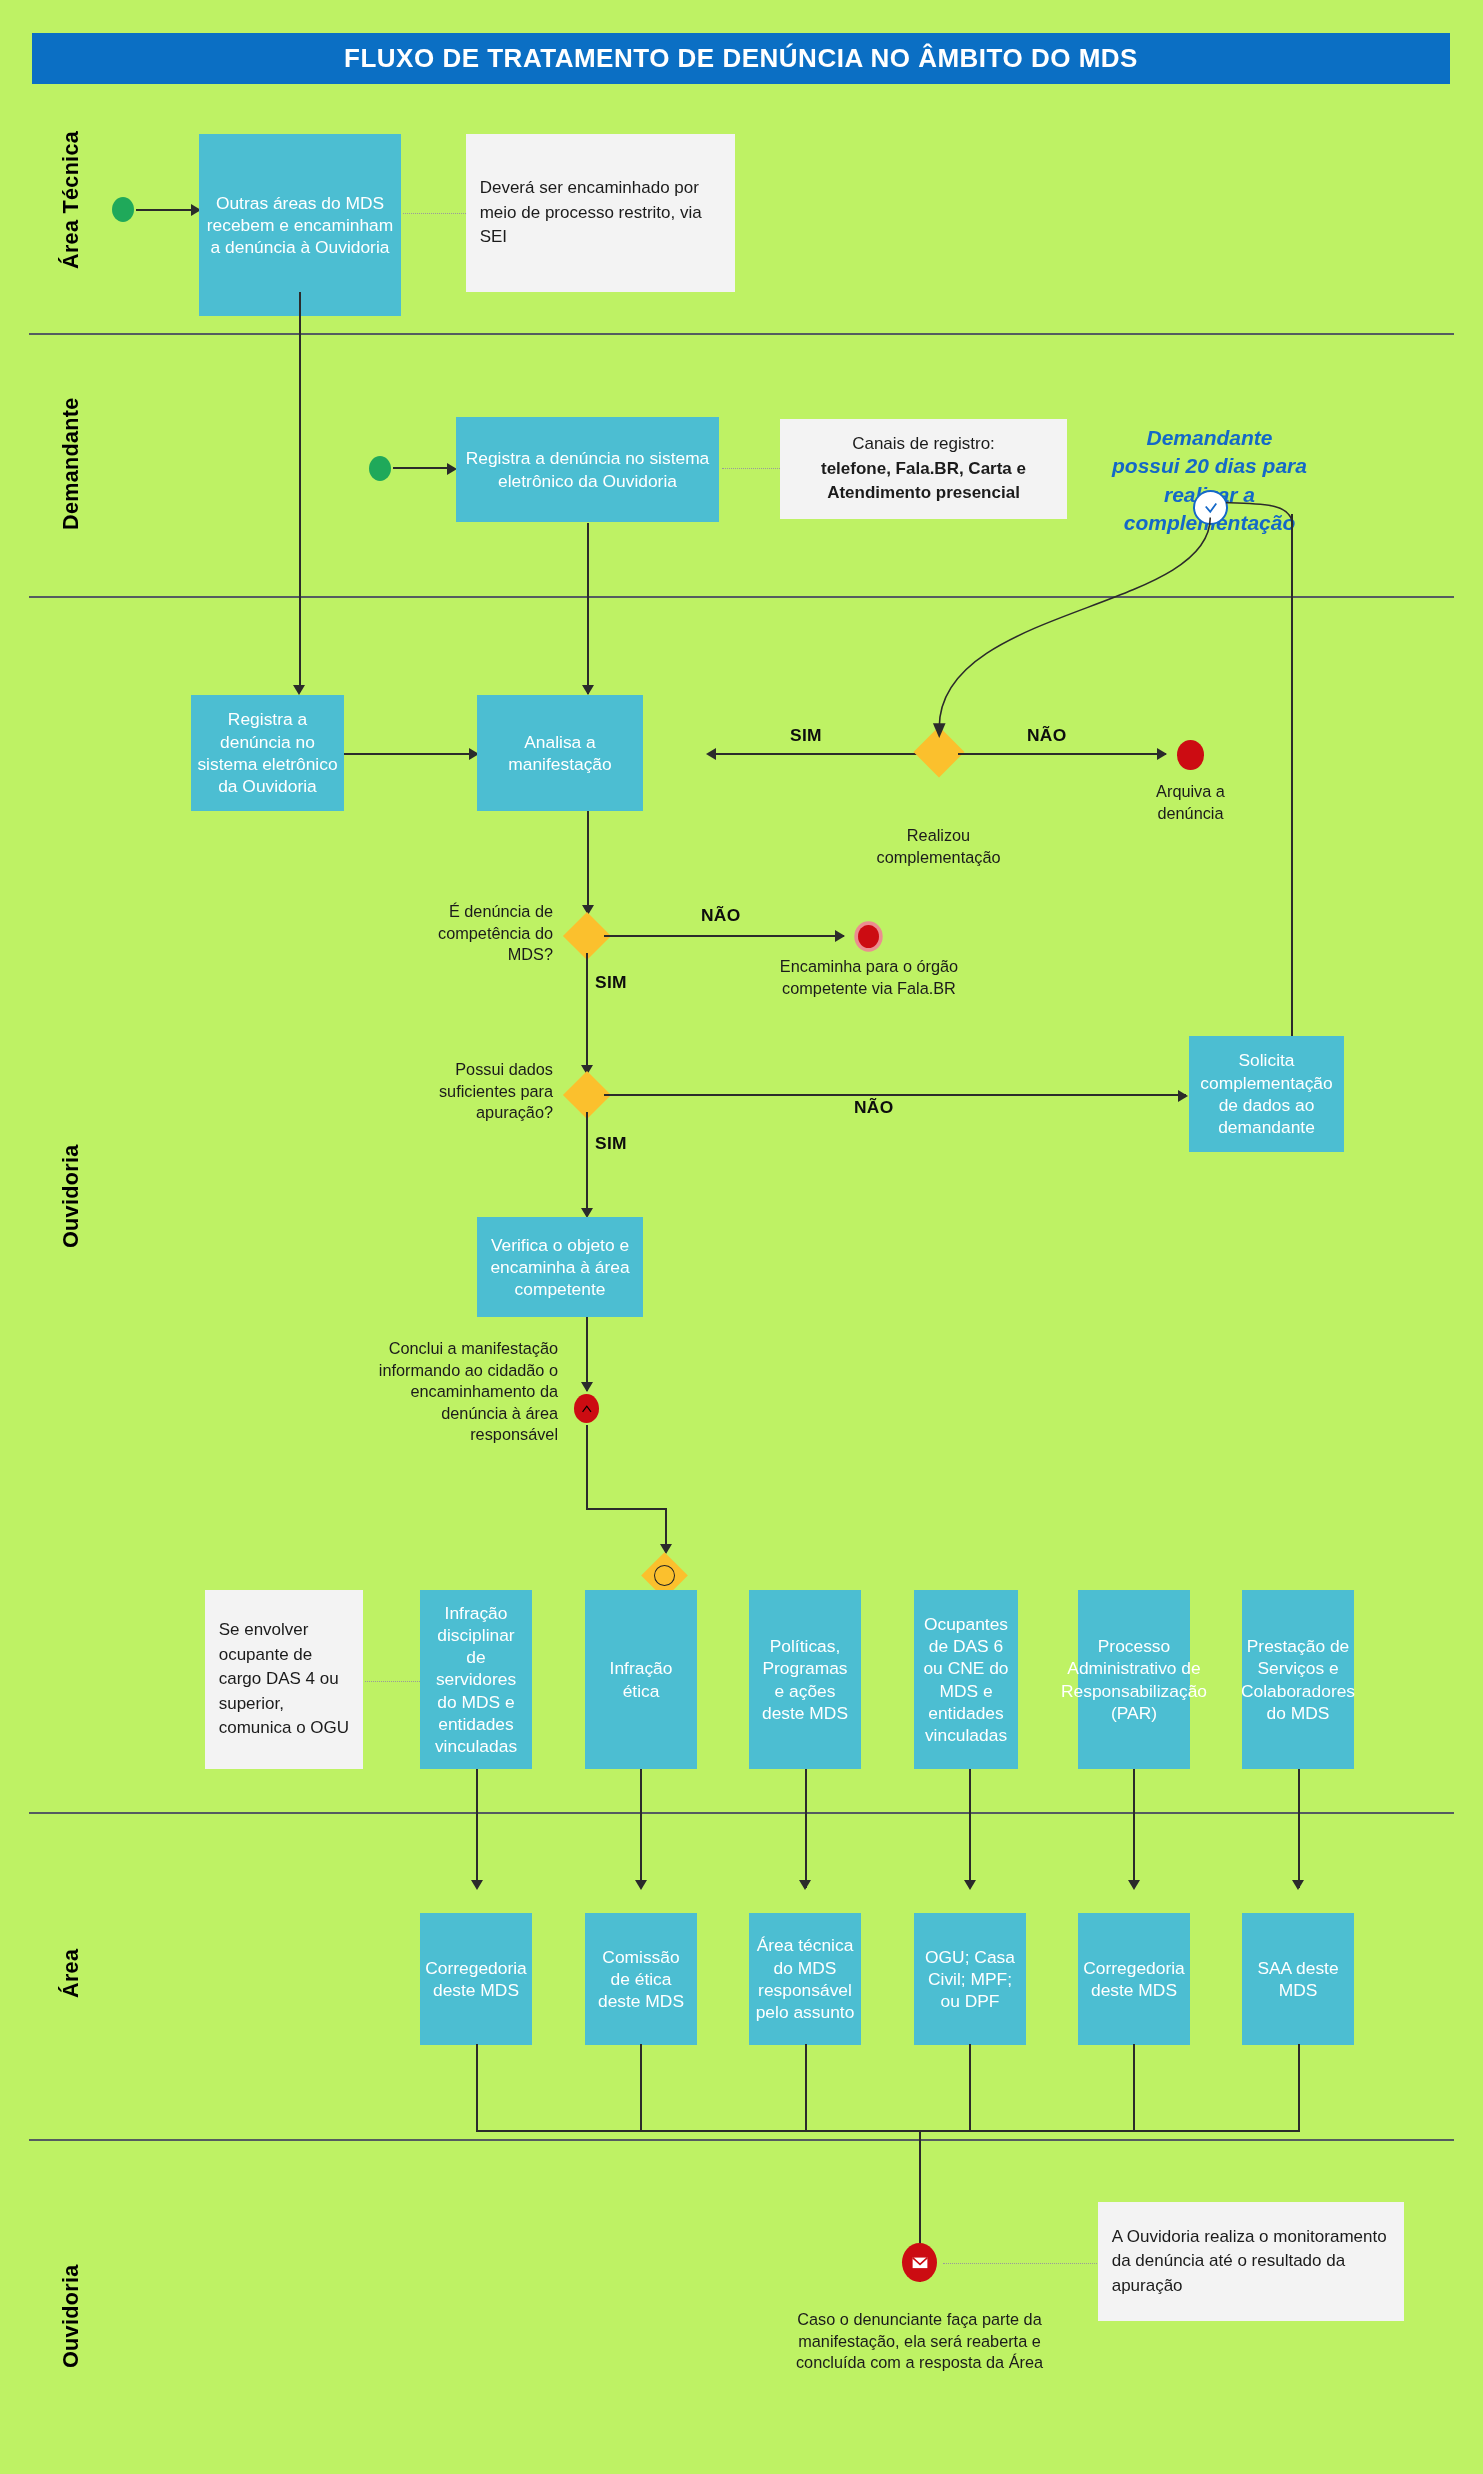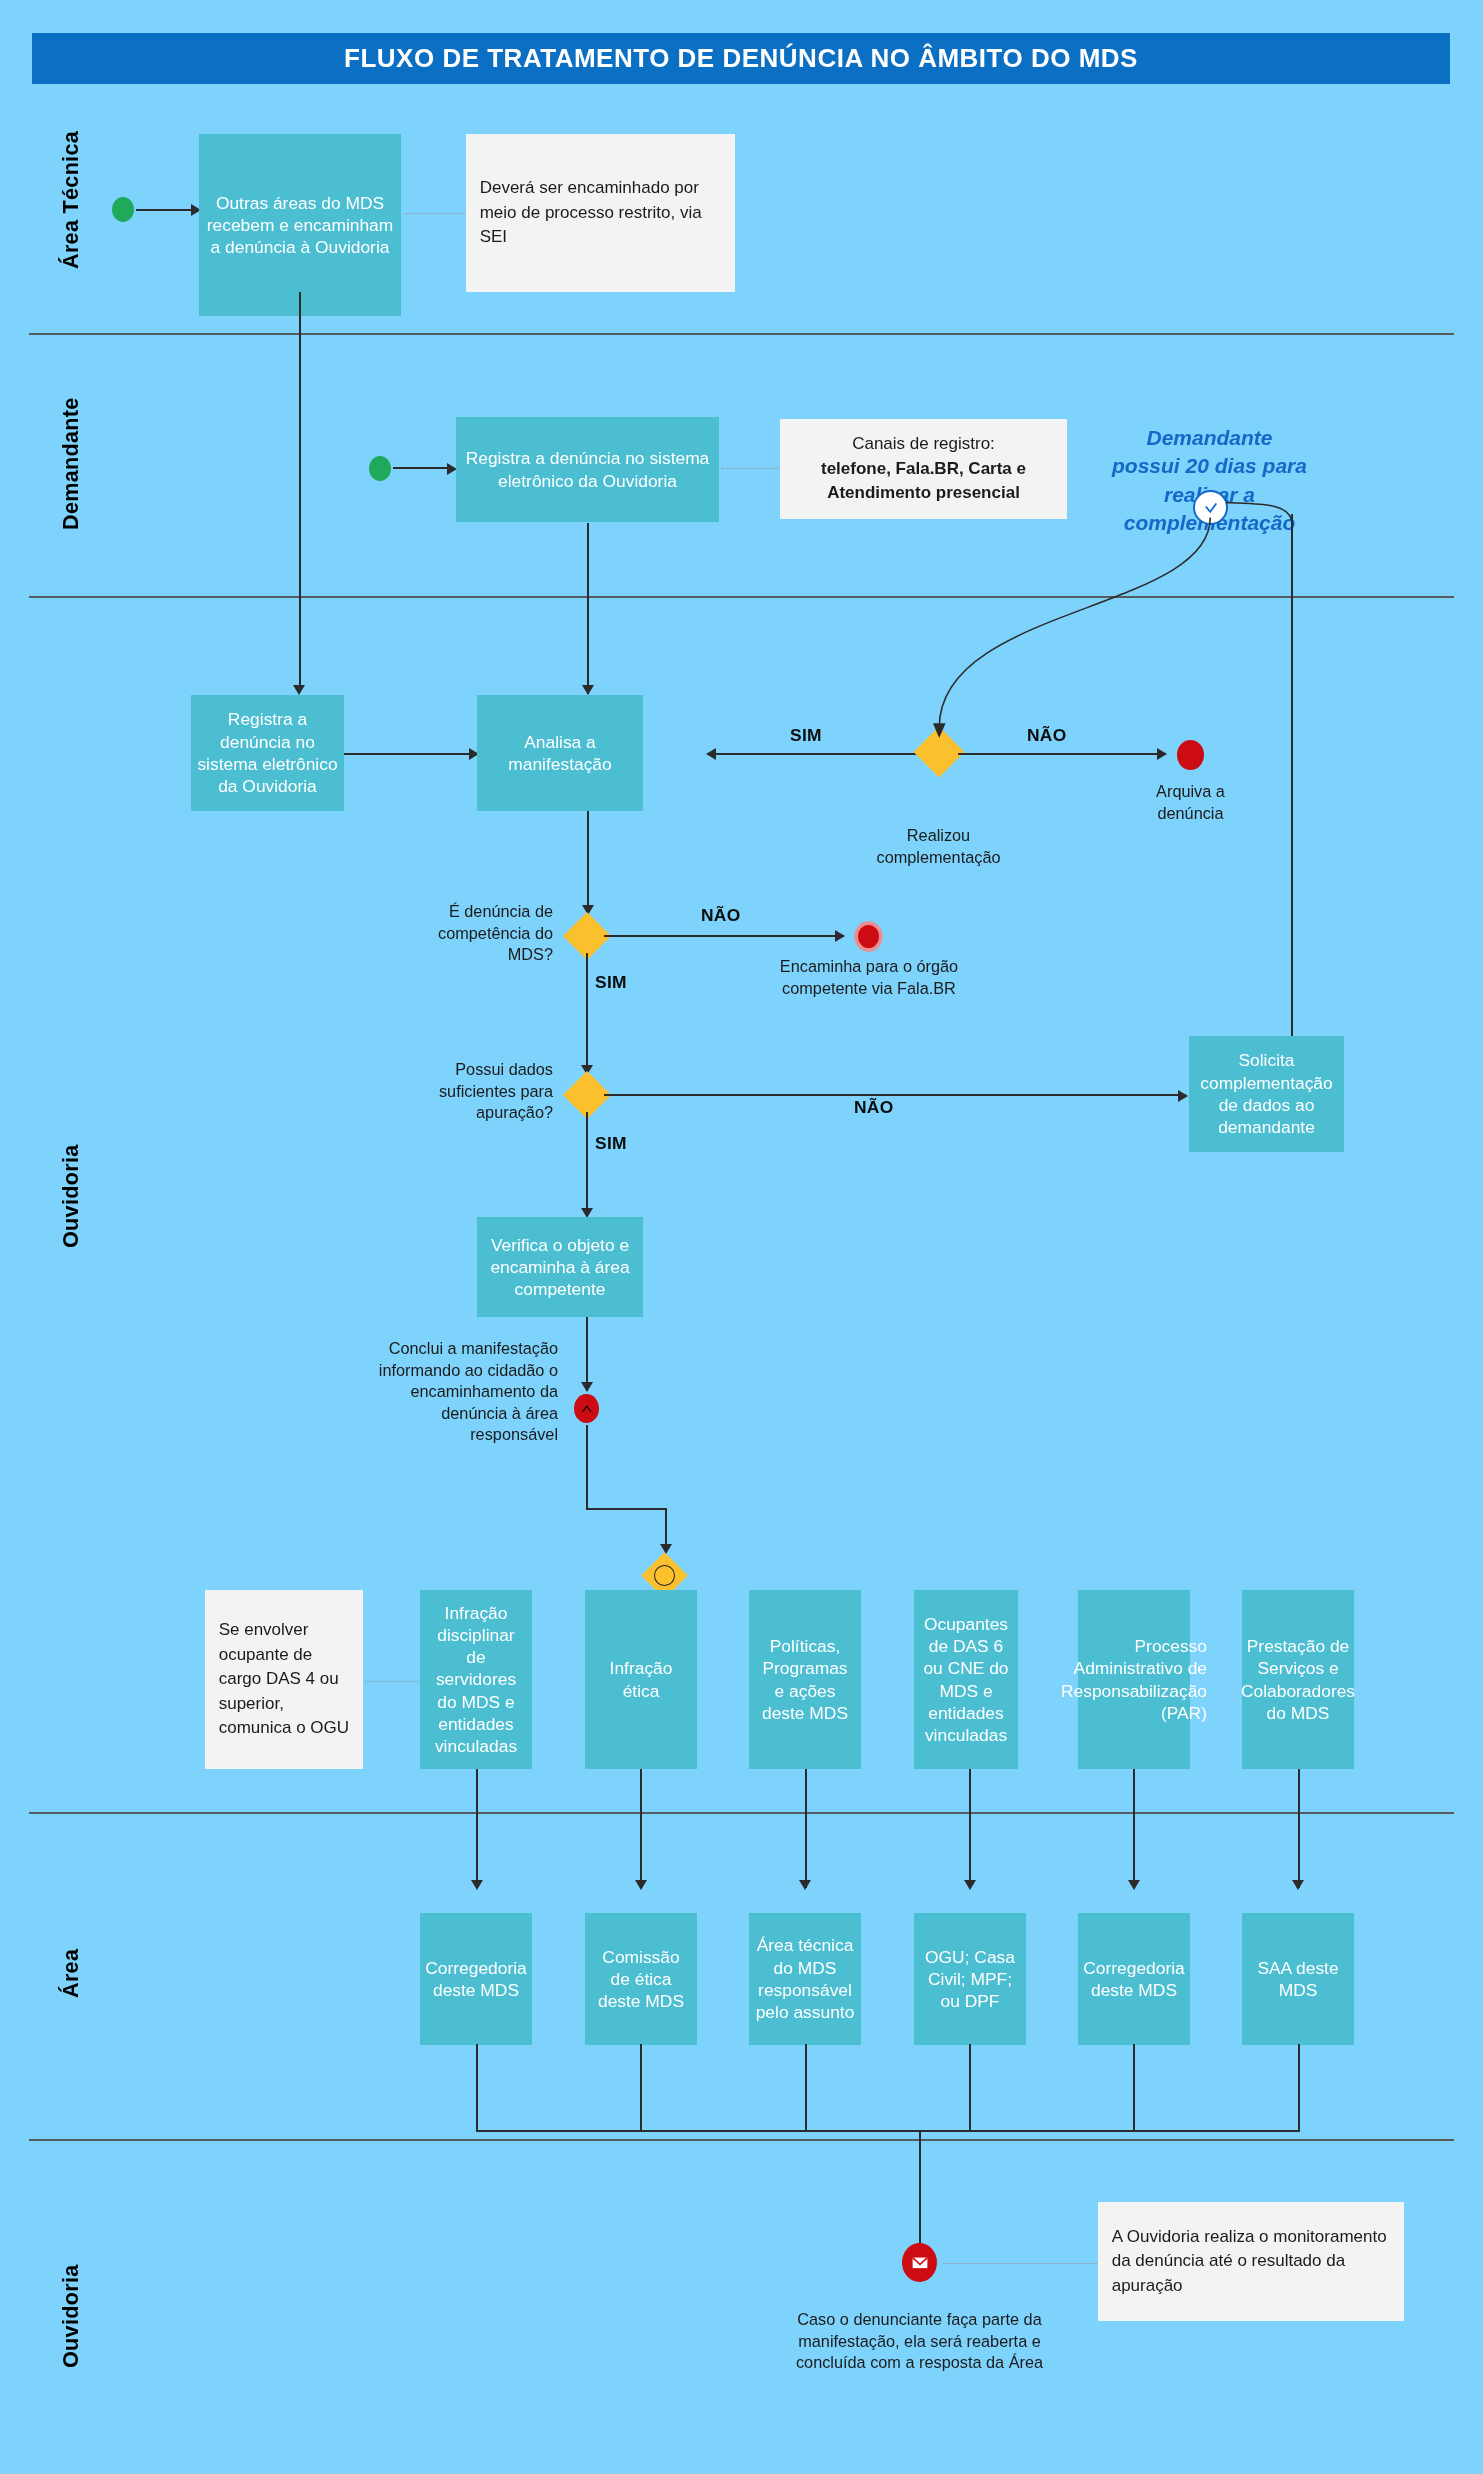--- a/index.html
+++ b/index.html
@@ -1,17 +1,17 @@
 <!DOCTYPE html>
 <html style="font-size:8.4px"><head>
 <meta charset="utf-8">
 <style>
   html,body{margin:0;padding:0;background:#ffffff;}
   body{font-family:"Liberation Sans", sans-serif;}
-  #stage{position:relative;width:1483px;height:2475px;background:#7dd3fc;overflow:hidden;text-decoration:underline;}
+  #stage{position:relative;width:1483px;height:2475px;background:#bef264;overflow:hidden;text-decoration:underline;}
 
   
   .title-bar{
     position:absolute;left:32px;top:33px;width:1418px;height:51px;
     background:#0b6fc4;display:flex;align-items:center;justify-content:center;
   }
   .title-bar .txt{
     color:#ffffff;font-weight:bold;font-size:26px;letter-spacing:0.5px;
     font-family:"Liberation Sans", sans-serif;white-space:nowrap;
   }
@@ -223,21 +223,21 @@
 
   <div class="note" style="left:205px;top:1590px;width:158px;height:179px;">Se envolver ocupante de cargo DAS 4 ou superior, comunica o OGU</div>
   <div class="dot" style="left:365px;top:1681px;width:55px;"></div>
 
   <div class="ln h" style="left:424px;top:1575px;width:964px;opacity:0;"></div>
 
   <div class="task" style="left:420px;top:1590px;width:112px;height:179px;">Infração disciplinar de servidores do MDS e entidades vinculadas</div>
   <div class="task" style="left:585px;top:1590px;width:112px;height:179px;">Infração ética</div>
   <div class="task" style="left:749px;top:1590px;width:112px;height:179px;">Políticas, Programas e ações deste MDS</div>
   <div class="task" style="left:914px;top:1590px;width:104px;height:179px;">Ocupantes de DAS 6 ou CNE do MDS e entidades vinculadas</div>
-  <div class="task" style="left:1078px;top:1590px;width:112px;height:179px;text-align:right;">Processo Administrativo de Responsabilização (PAR)</div>
+  <div class="task" style="left:1078px;top:1590px;width:112px;height:179px;">Processo Administrativo de Responsabilização (PAR)</div>
   <div class="task" style="left:1242px;top:1590px;width:112px;height:179px;">Prestação de Serviços e Colaboradores do MDS</div>
 
   <div class="ln v" style="left:476px;top:1769px;height:119px;"></div>
   <div class="arrow down" style="left:471px;top:1880px;"></div>
   <div class="ln v" style="left:640px;top:1769px;height:119px;"></div>
   <div class="arrow down" style="left:635px;top:1880px;"></div>
   <div class="ln v" style="left:805px;top:1769px;height:119px;"></div>
   <div class="arrow down" style="left:799px;top:1880px;"></div>
   <div class="ln v" style="left:969px;top:1769px;height:119px;"></div>
   <div class="arrow down" style="left:964px;top:1880px;"></div>

